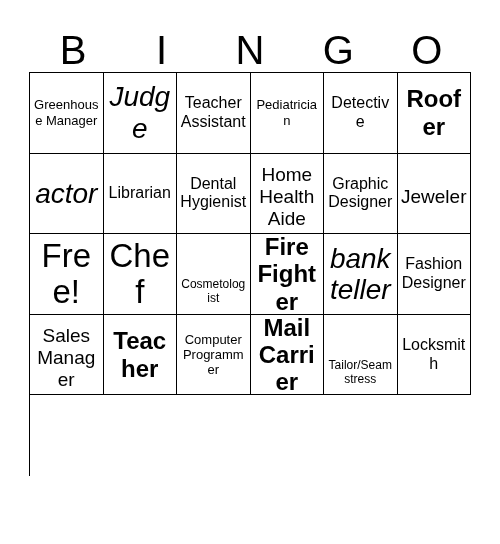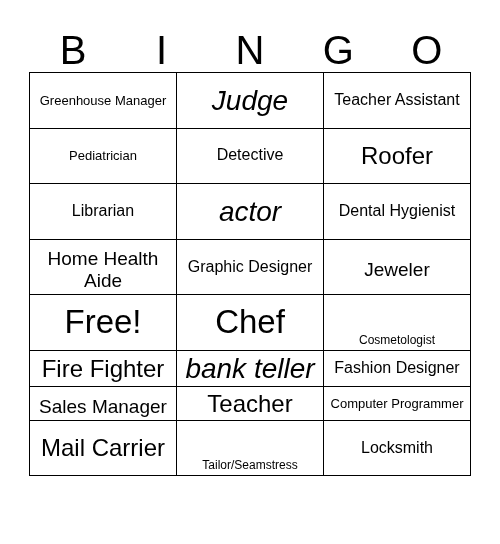--- a/index.html
+++ b/index.html
@@ -49,21 +49,21 @@
   #bingo-grid {
     position: absolute;
     left: 29px;
     top: 72px;
     width: 442px;
     height: 404px;
     box-sizing: border-box;
     border-top: 1px solid #000000;
     border-left: 1px solid #000000;
     display: grid;
-    grid-template-columns: repeat(3, 1fr);
+    grid-template-columns: repeat(6, 1fr);
     grid-template-rows: repeat(5, 1fr);
   }
 
   .bingo-cell {
     box-sizing: border-box;
     border-right: 1px solid #000000;
     border-bottom: 1px solid #000000;
     display: flex;
     align-items: center;
     justify-content: center;
@@ -79,21 +79,21 @@
     line-height: 1.12;
     word-wrap: break-word;
     color: #000000;
   }
 
   
   .fs-xs  { font-size: 12px; line-height: 1.15; margin-top: 36px; }
   .fs-sm  { font-size: 13px; line-height: 1.18; }
   .fs-md  { font-size: 16px; line-height: 1.18; }
   .fs-lg  { font-size: 19px; line-height: 1.16; margin-top: 7px; }
-  .fs-xl  { font-size: 24px; line-height: 1.14; }
+  .fs-xl  { font-size: 24px; line-height: 1.14; font-weight: bold; }
   .fs-2xl { font-size: 28px; line-height: 1.12; font-style: italic; }
   .fs-3xl { font-size: 33px; line-height: 1.10; }
 </style>
 </head>
 <body>
 
 <div id="bingo-card">
 
   <div id="bingo-header">
     <div class="header-letter">B</div>
@@ -116,24 +116,24 @@
       <div class="bingo-cell">
         <span class="cell-text fs-sm">Pediatrician</span>
       </div>
       <div class="bingo-cell">
         <span class="cell-text fs-md">Detective</span>
       </div>
       <div class="bingo-cell">
         <span class="cell-text fs-xl">Roofer</span>
       </div>
       <div class="bingo-cell">
-        <span class="cell-text fs-md">Librarian</span>
+        <span class="cell-text fs-2xl">actor</span>
       </div>
       <div class="bingo-cell">
-        <span class="cell-text fs-2xl">actor</span>
+        <span class="cell-text fs-md">Librarian</span>
       </div>
       <div class="bingo-cell">
         <span class="cell-text fs-md">Dental Hygienist</span>
       </div>
       <div class="bingo-cell">
         <span class="cell-text fs-lg">Home Health Aide</span>
       </div>
       <div class="bingo-cell">
         <span class="cell-text fs-md">Graphic Designer</span>
       </div>

